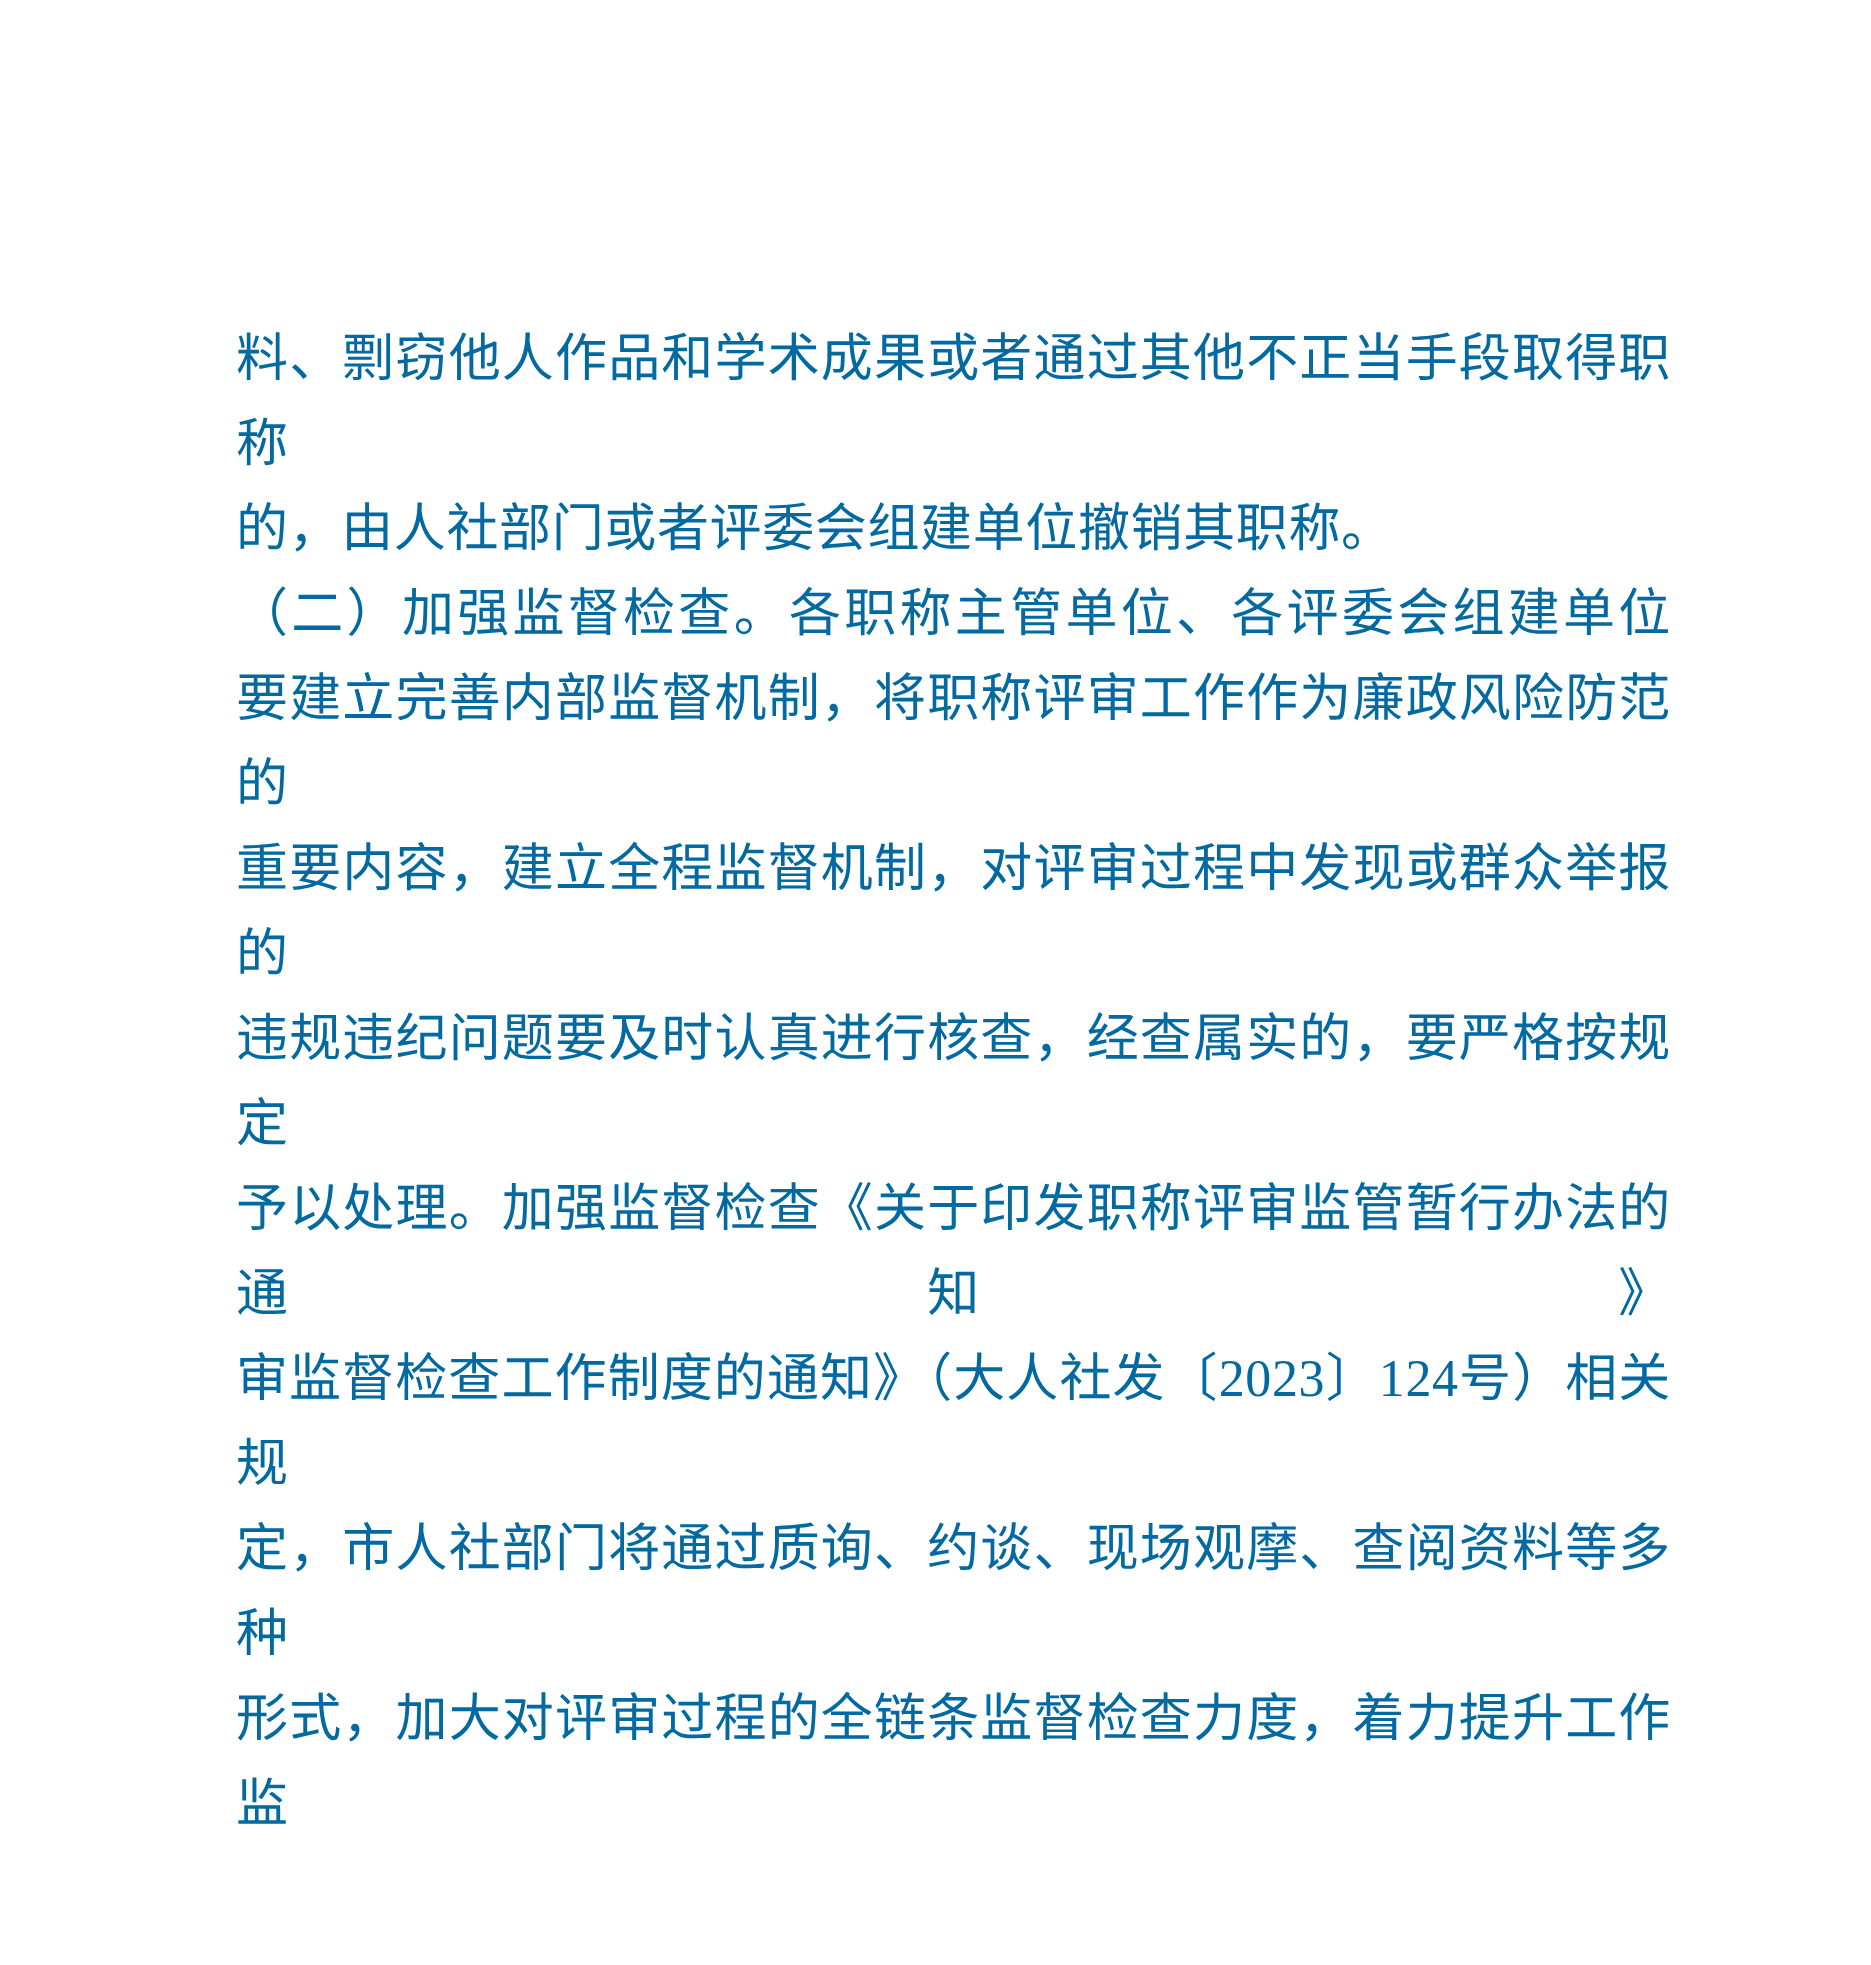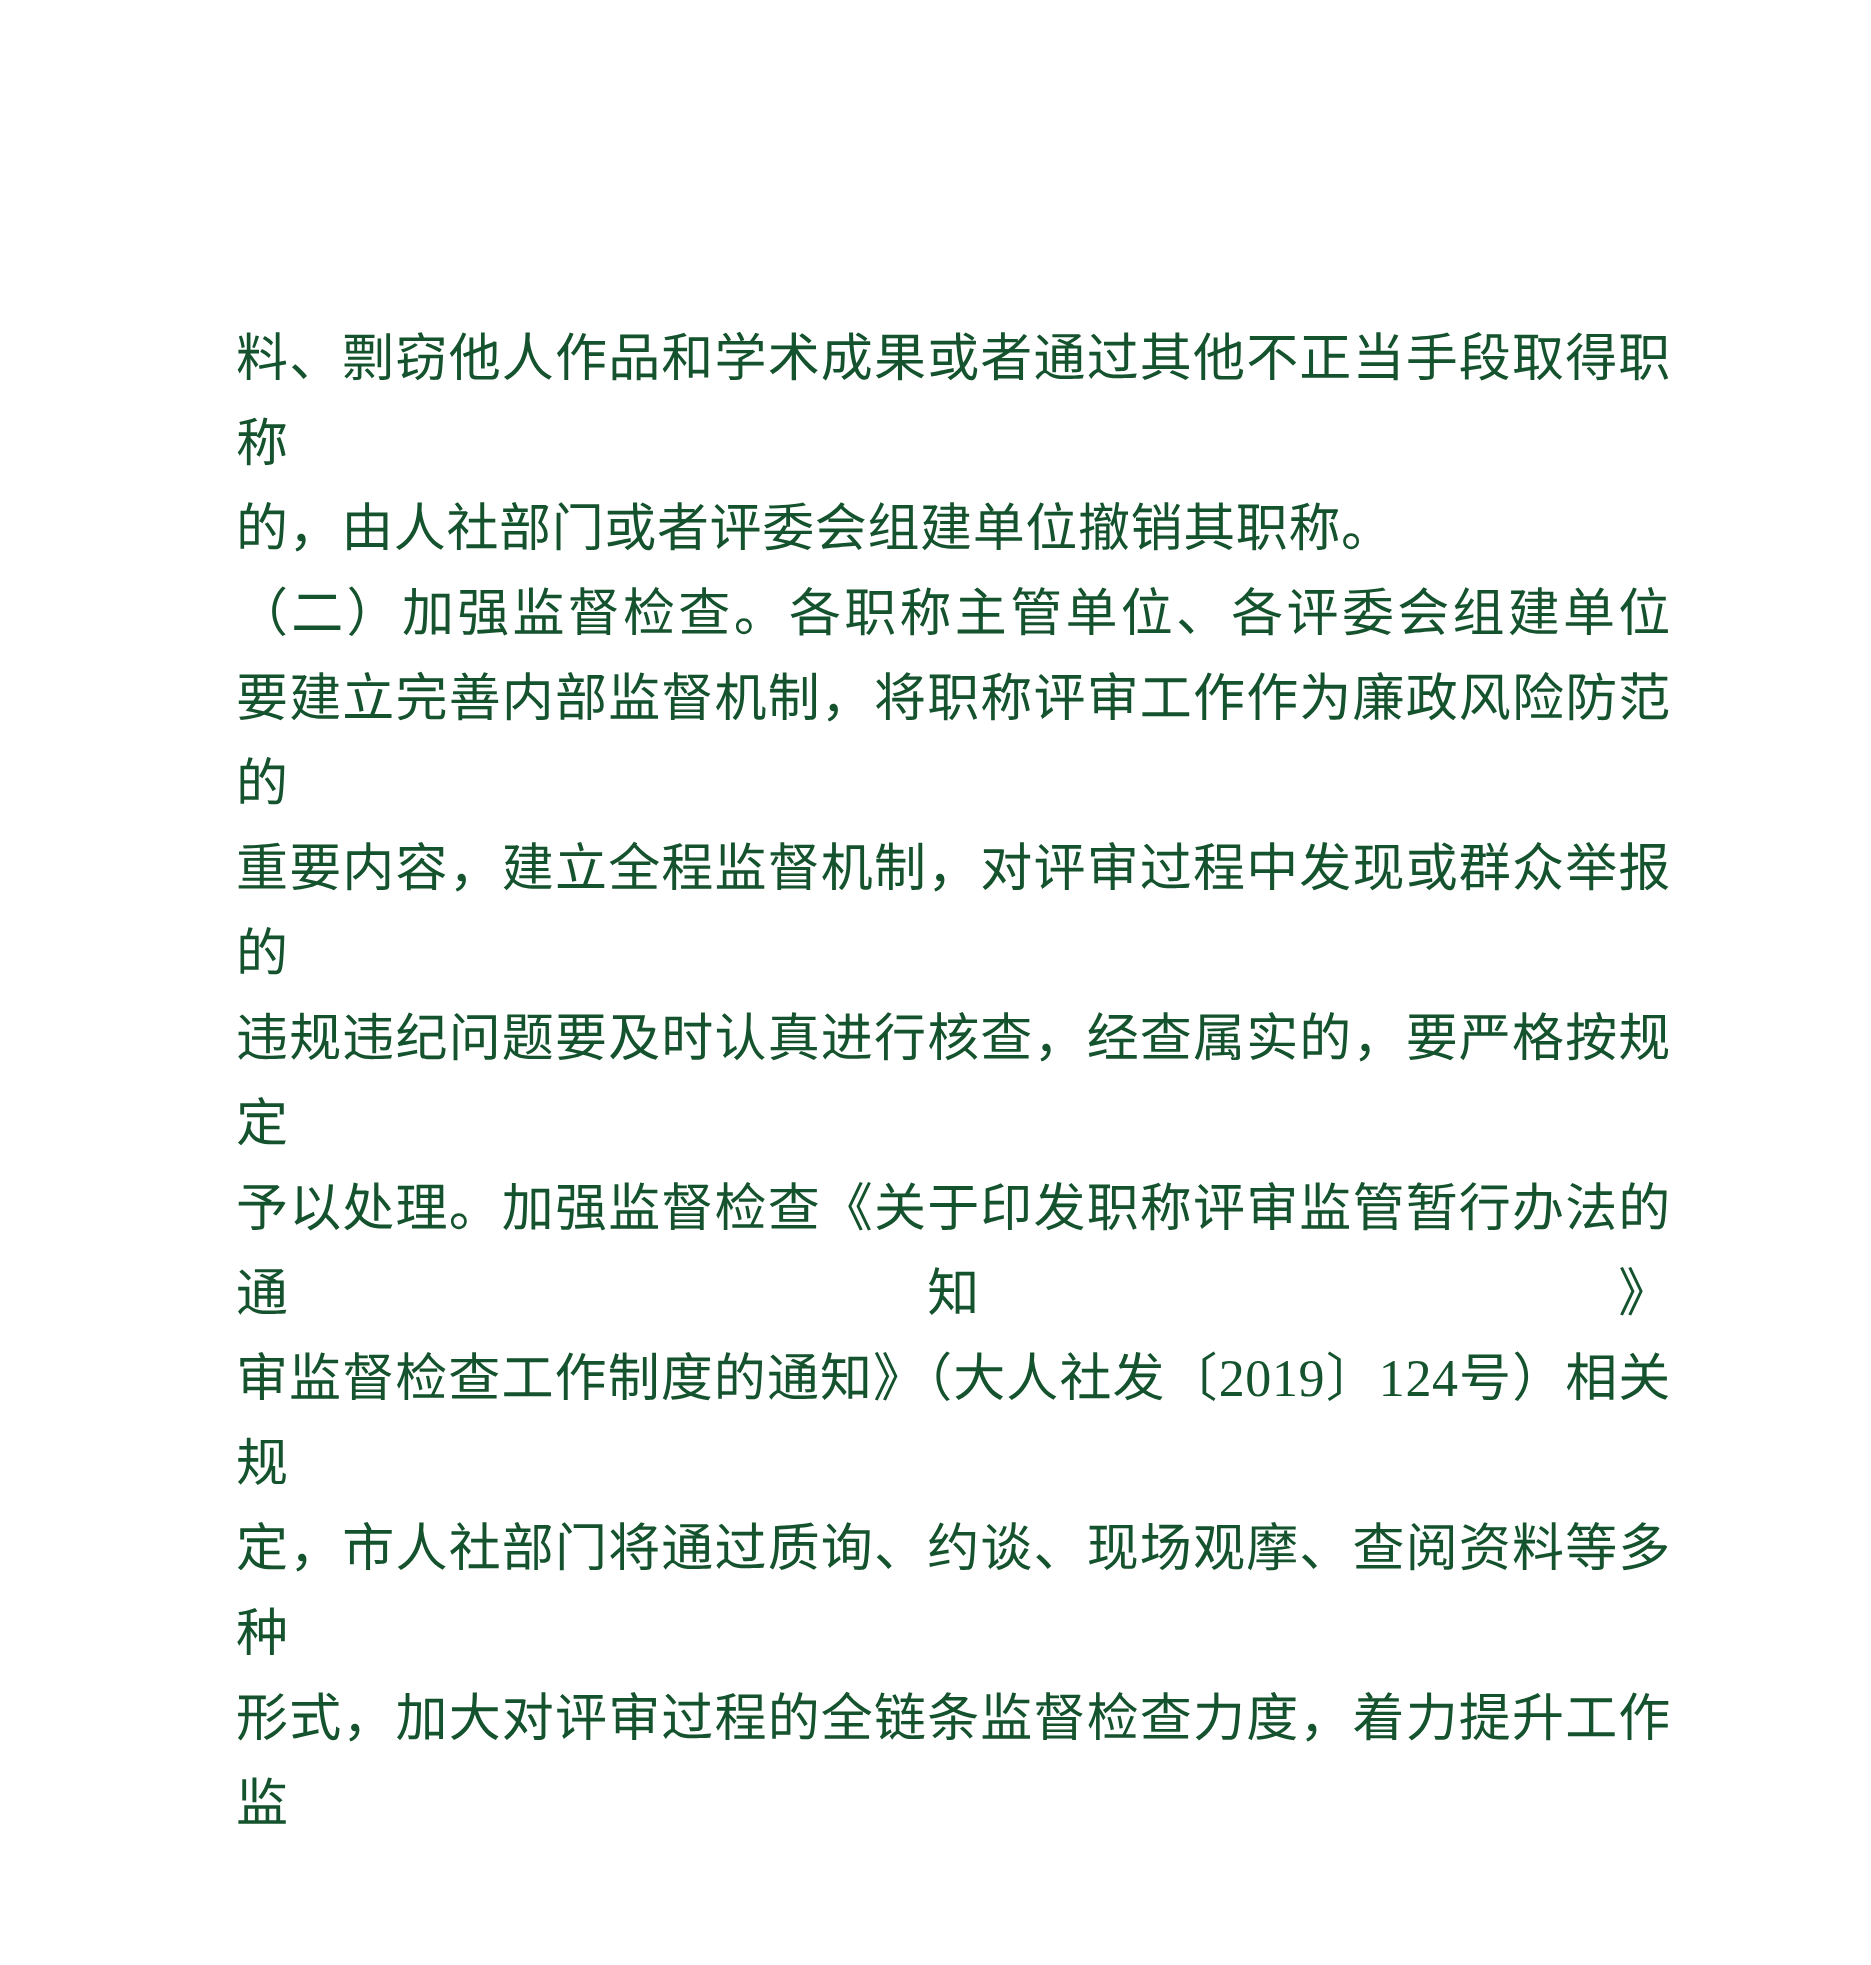--- a/index.html
+++ b/index.html
@@ -23,21 +23,21 @@
     position: absolute;
     left: 236px;
     top: 316px;
     width: 1435px;
   }
 
   .doc-line {
     font-family: "Liberation Serif", "DejaVu Serif", serif;
     font-size: 52px;
     line-height: 85px;
-    color: #14532d;
+    color: #0369a1;
     letter-spacing: 0.012em;
     white-space: pre;
     text-align: left;
   }
 
   
   .doc-line.justify {
     text-align: justify;
     text-align-last: justify;
     white-space: normal;
@@ -55,20 +55,20 @@
 <div class="page">
 
   <div class="body-column">
     <div class="doc-line justify">料、剽窃他人作品和学术成果或者通过其他不正当手段取得职称</div>
     <div class="doc-line last">的，由人社部门或者评委会组建单位撤销其职称。</div>
     <div class="doc-line justify">（二）加强监督检查。各职称主管单位、各评委会组建单位</div>
     <div class="doc-line justify">要建立完善内部监督机制，将职称评审工作作为廉政风险防范的</div>
     <div class="doc-line justify">重要内容，建立全程监督机制，对评审过程中发现或群众举报的</div>
     <div class="doc-line justify">违规违纪问题要及时认真进行核查，经查属实的，要严格按规定</div>
     <div class="doc-line justify">予以处理。加强监督检查《关于印发职称评审监管暂行办法的通知》</div>
-    <div class="doc-line justify">审监督检查工作制度的通知》（大人社发〔2019〕124号）相关规</div>
+    <div class="doc-line justify">审监督检查工作制度的通知》（大人社发〔2023〕124号）相关规</div>
     <div class="doc-line justify">定，市人社部门将通过质询、约谈、现场观摩、查阅资料等多种</div>
     <div class="doc-line justify">形式，加大对评审过程的全链条监督检查力度，着力提升工作监</div>
 
   </div>
 
 </div>
 
 
 </body></html>

